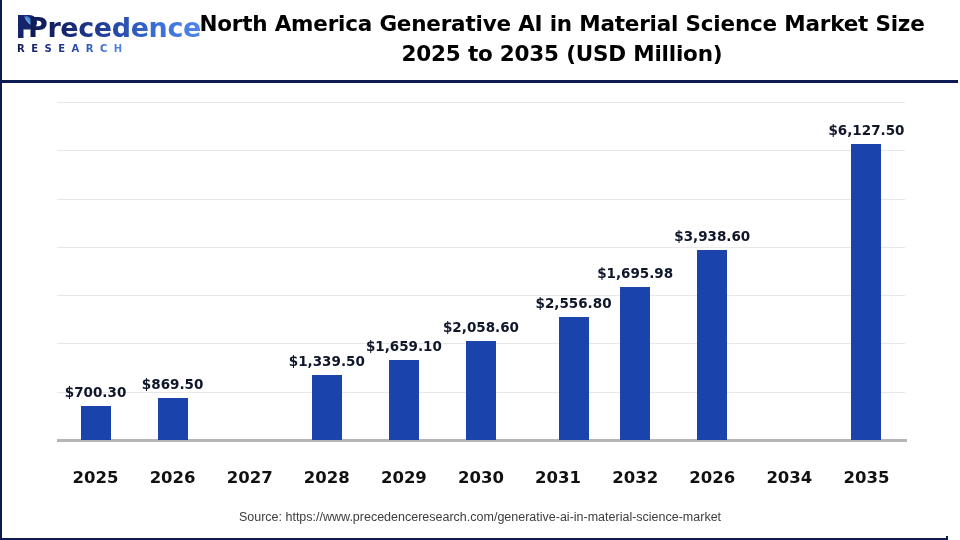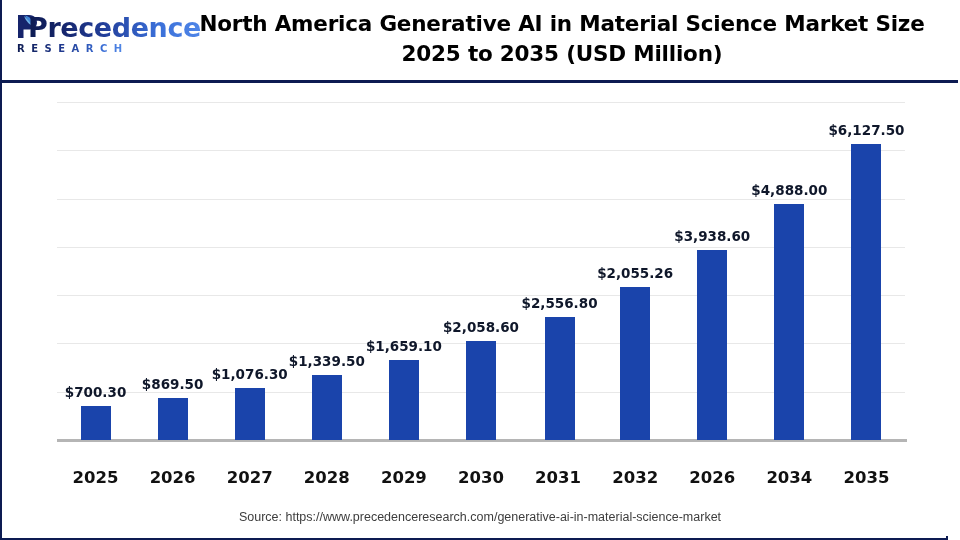--- a/index.html
+++ b/index.html
@@ -160,51 +160,43 @@
     <div id="axis-line"></div>
     <div id="bars">
         <div class="bar-slot" style="left: 0px; width: 77.0909px;">
           <div class="bar" title="2025: $700.30" style="height: 33.8145px; background: rgb(26, 68, 171);"></div>
           <div class="bar-label" style="bottom: 39.8145px;">$700.30</div>
         </div>
         <div class="bar-slot" style="left: 77.0909px; width: 77.0909px;">
           <div class="bar" title="2026: $869.50" style="height: 41.9844px; background: rgb(26, 68, 171);"></div>
           <div class="bar-label" style="bottom: 47.9844px;">$869.50</div>
         </div>
-        <div class="bar-slot" style="left: 154.182px; width: 77.0909px;">
-          <div class="bar" title="2027: $1,076.30" style="height: 51.9699px; background: rgb(26, 68, 171);"></div>
-          <div class="bar-label" style="bottom: 57.9699px;">$1,076.30</div>
-        </div>
         <div class="bar-slot" style="left: 231.273px; width: 77.0909px;">
           <div class="bar" title="2028: $1,339.50" style="height: 64.6787px; background: rgb(26, 68, 171);"></div>
           <div class="bar-label" style="bottom: 70.6787px;">$1,339.50</div>
         </div>
         <div class="bar-slot" style="left: 308.364px; width: 77.0909px;">
           <div class="bar" title="2029: $1,659.10" style="height: 80.1108px; background: rgb(26, 68, 171);"></div>
           <div class="bar-label" style="bottom: 86.1108px;">$1,659.10</div>
         </div>
         <div class="bar-slot" style="left: 385.455px; width: 77.0909px;">
           <div class="bar" title="2030: $2,058.60" style="height: 99.401px; background: rgb(26, 68, 171);"></div>
           <div class="bar-label" style="bottom: 105.401px;">$2,058.60</div>
         </div>
-        <div class="bar-slot" style="left: 464px; width: 77.0909px; text-align: center;">
+        <div class="bar-slot" style="left: 478px; width: 77.0909px; text-align: center;">
           <div class="bar" title="2031: $2,556.80" style="height: 123.457px; background: rgb(26, 68, 171);"></div>
           <div class="bar-label" style="bottom: 129.457px;">$2,556.80</div>
         </div>
         <div class="bar-slot" style="left: 539.636px; width: 77.0909px;">
           <div class="bar" title="2032: $3,172.50" style="height: 153.186px; background: rgb(26, 68, 171);"></div>
-          <div class="bar-label" style="bottom: 159.186px;">$2,055.26</div>
+          <div class="bar-label" style="bottom: 159.186px;">$1,695.98</div>
         </div>
         <div class="bar-slot" style="left: 616.727px; width: 77.0909px;">
           <div class="bar" title="2033: $3,938.60" style="height: 190.178px; background: rgb(26, 68, 171);"></div>
           <div class="bar-label" style="bottom: 196.178px;">$3,938.60</div>
-        </div>
-        <div class="bar-slot" style="left: 693.818px; width: 77.0909px;">
-          <div class="bar" title="2034: $4,888.00" style="height: 236.021px; background: rgb(26, 68, 171);"></div>
-          <div class="bar-label" style="bottom: 242.021px;">$4,888.00</div>
         </div>
         <div class="bar-slot" style="left: 770.909px; width: 77.0909px;">
           <div class="bar" title="2035: $6,127.50" style="height: 295.871px; background: rgb(26, 68, 171);"></div>
           <div class="bar-label" style="bottom: 301.871px;">$6,127.50</div>
         </div>
       </div>
     <div id="ticks">
         <div class="tick-label" style="left: 0px; width: 77.0909px;">2025</div>
         <div class="tick-label" style="left: 77.0909px; width: 77.0909px;">2026</div>
         <div class="tick-label" style="left: 154.182px; width: 77.0909px;">2027</div>

